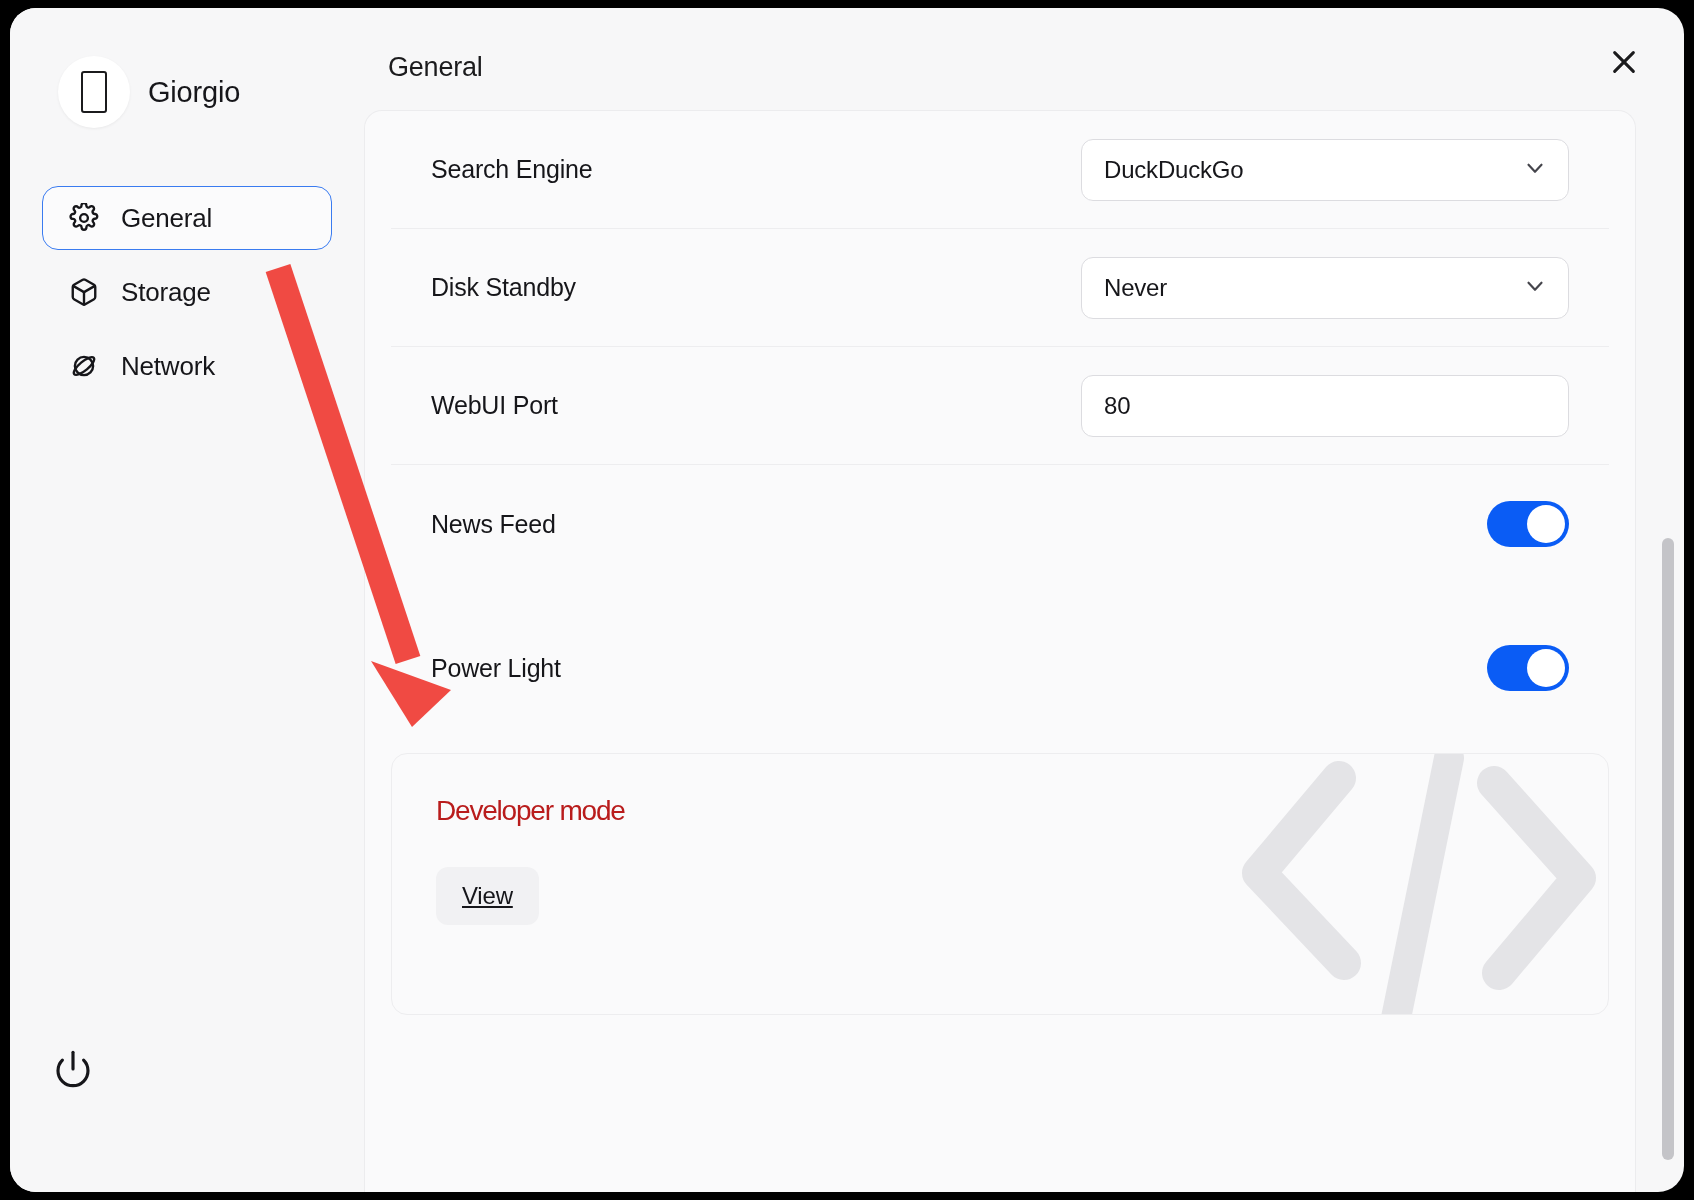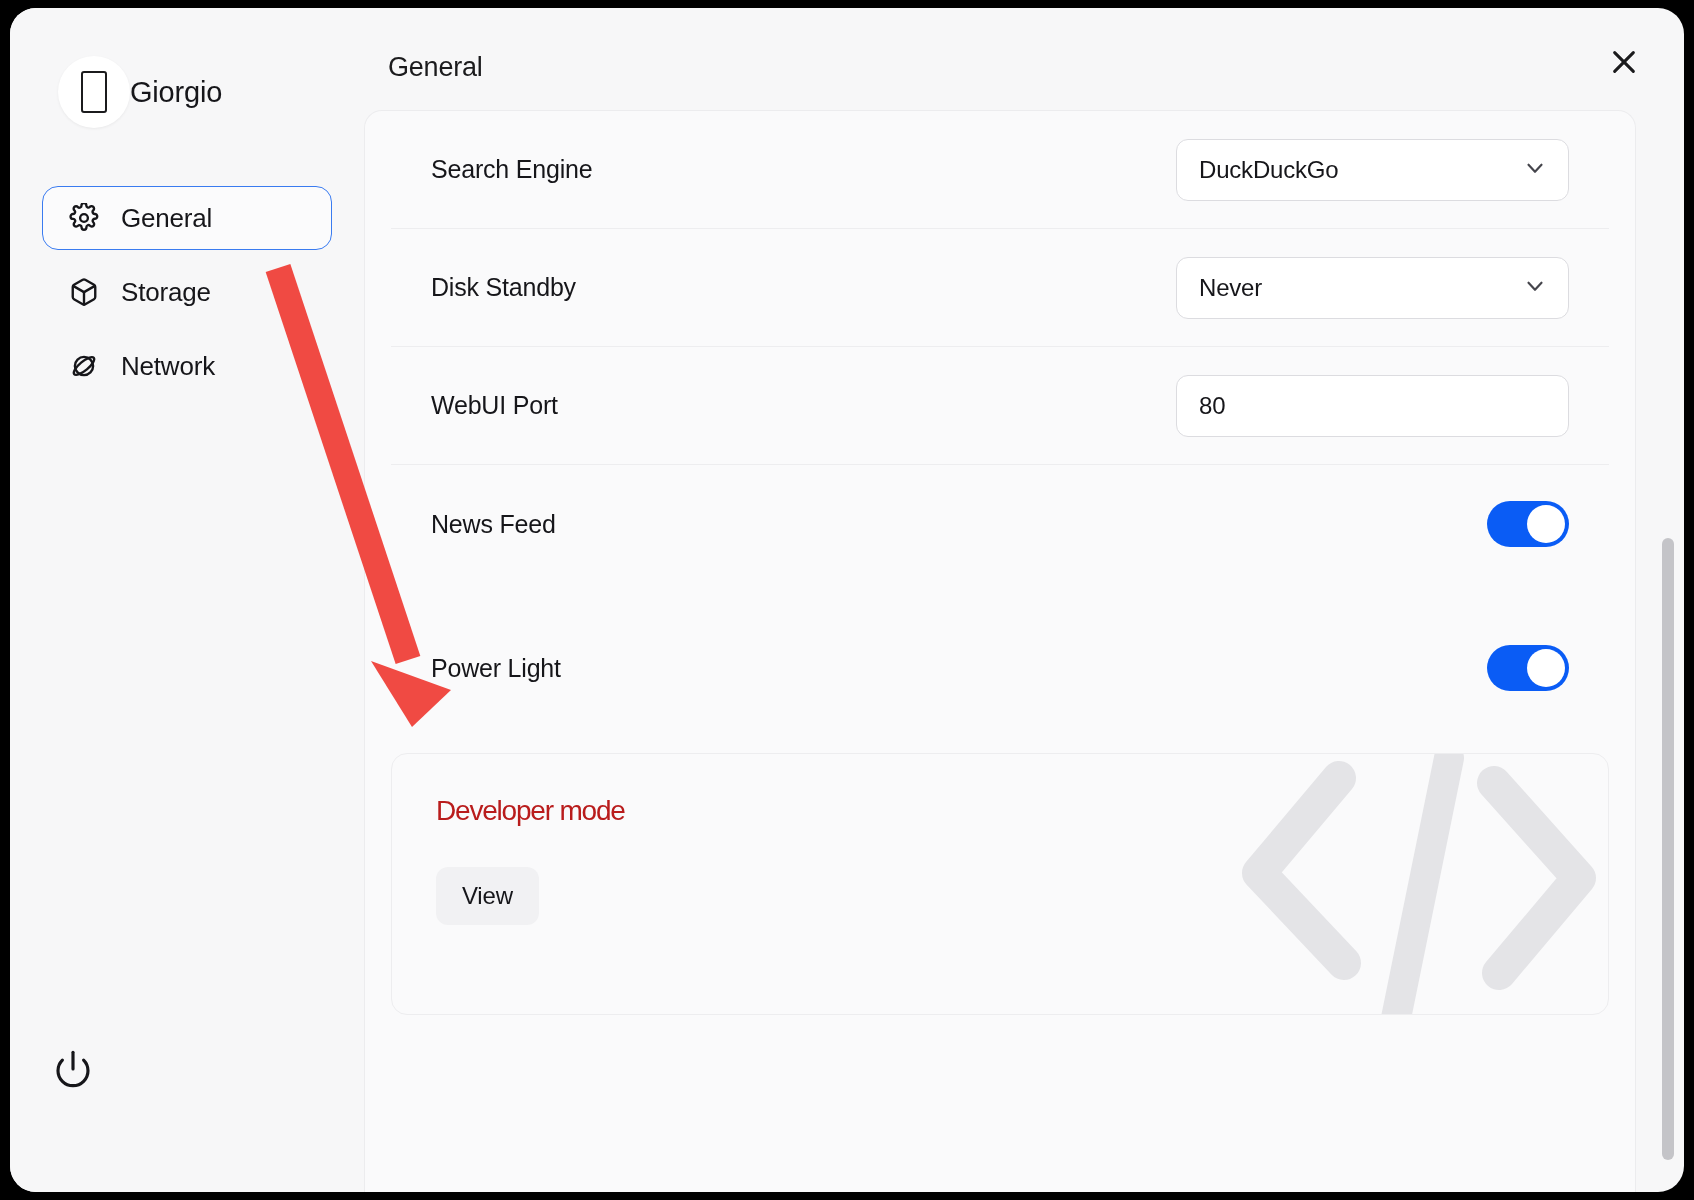--- a/index.html
+++ b/index.html
@@ -35,20 +35,21 @@
     width: 350px;
     height: 100%;
     background: #f7f7f8;
   }
   .profile {
     position: absolute;
     left: 48px;
     top: 48px;
     display: flex;
     align-items: center;
+    gap: 18px;
   }
   .avatar {
     width: 72px;
     height: 72px;
     border-radius: 50%;
     background: #ffffff;
     display: flex;
     align-items: center;
     justify-content: center;
     box-shadow: 0 1px 3px rgba(0,0,0,0.06);
@@ -180,21 +181,21 @@
     border-bottom: 1px solid #ededef;
   }
   .row:last-child { border-bottom: none; }
   .row-label {
     font-size: 25px;
     color: #16161a;
     letter-spacing: -0.2px;
   }
 
   .control {
-    width: 393px;
+    width: 488px;
     height: 62px;
     background: #ffffff;
     border: 1px solid #dcdce0;
     border-radius: 12px;
     display: flex;
     align-items: center;
     justify-content: space-between;
     padding: 0 20px 0 22px;
     box-sizing: border-box;
     cursor: pointer;
@@ -268,20 +269,21 @@
     height: 58px;
     padding: 0 26px;
     background: #f1f1f3;
     border: none;
     border-radius: 12px;
     font-size: 24px;
     color: #16161a;
     font-family: "Liberation Sans", sans-serif;
     letter-spacing: -0.2px;
     cursor: pointer;
+    text-decoration: underline;
   }
 
   .footer-note {
     margin-top: 42px;
     text-align: center;
     font-size: 23px;
     color: #b0b0b6;
     letter-spacing: -0.2px;
   }
 

